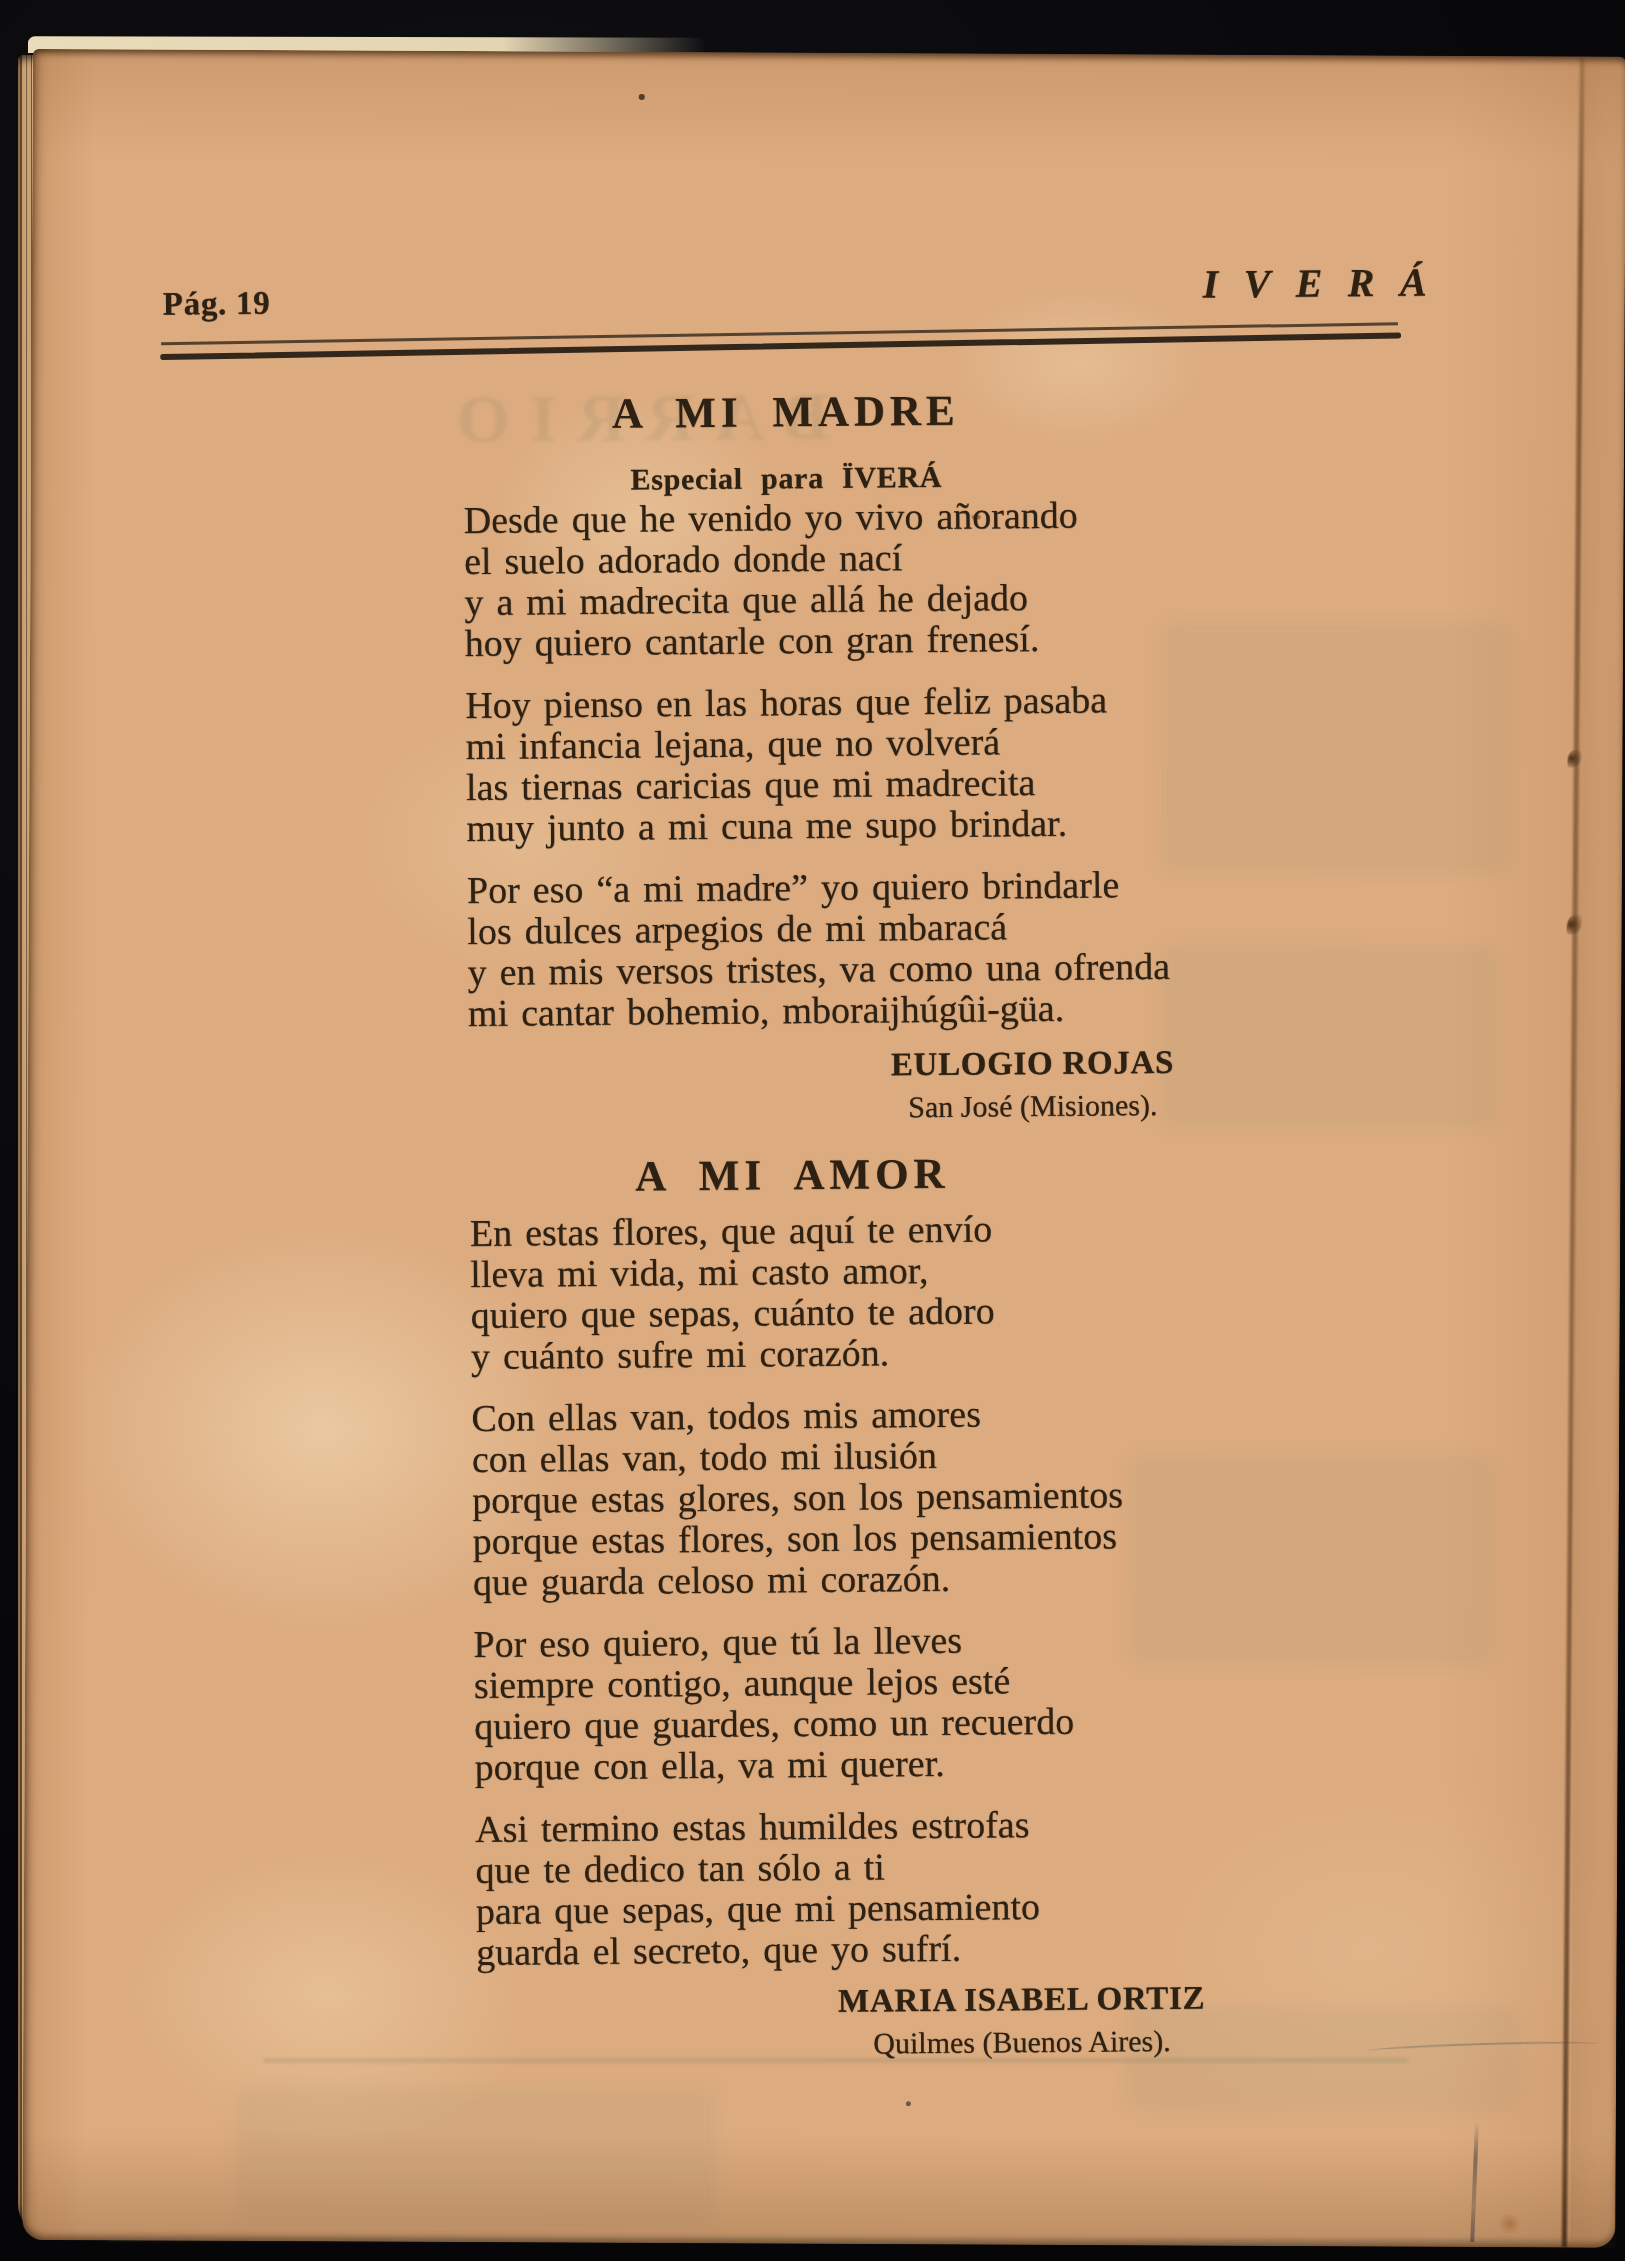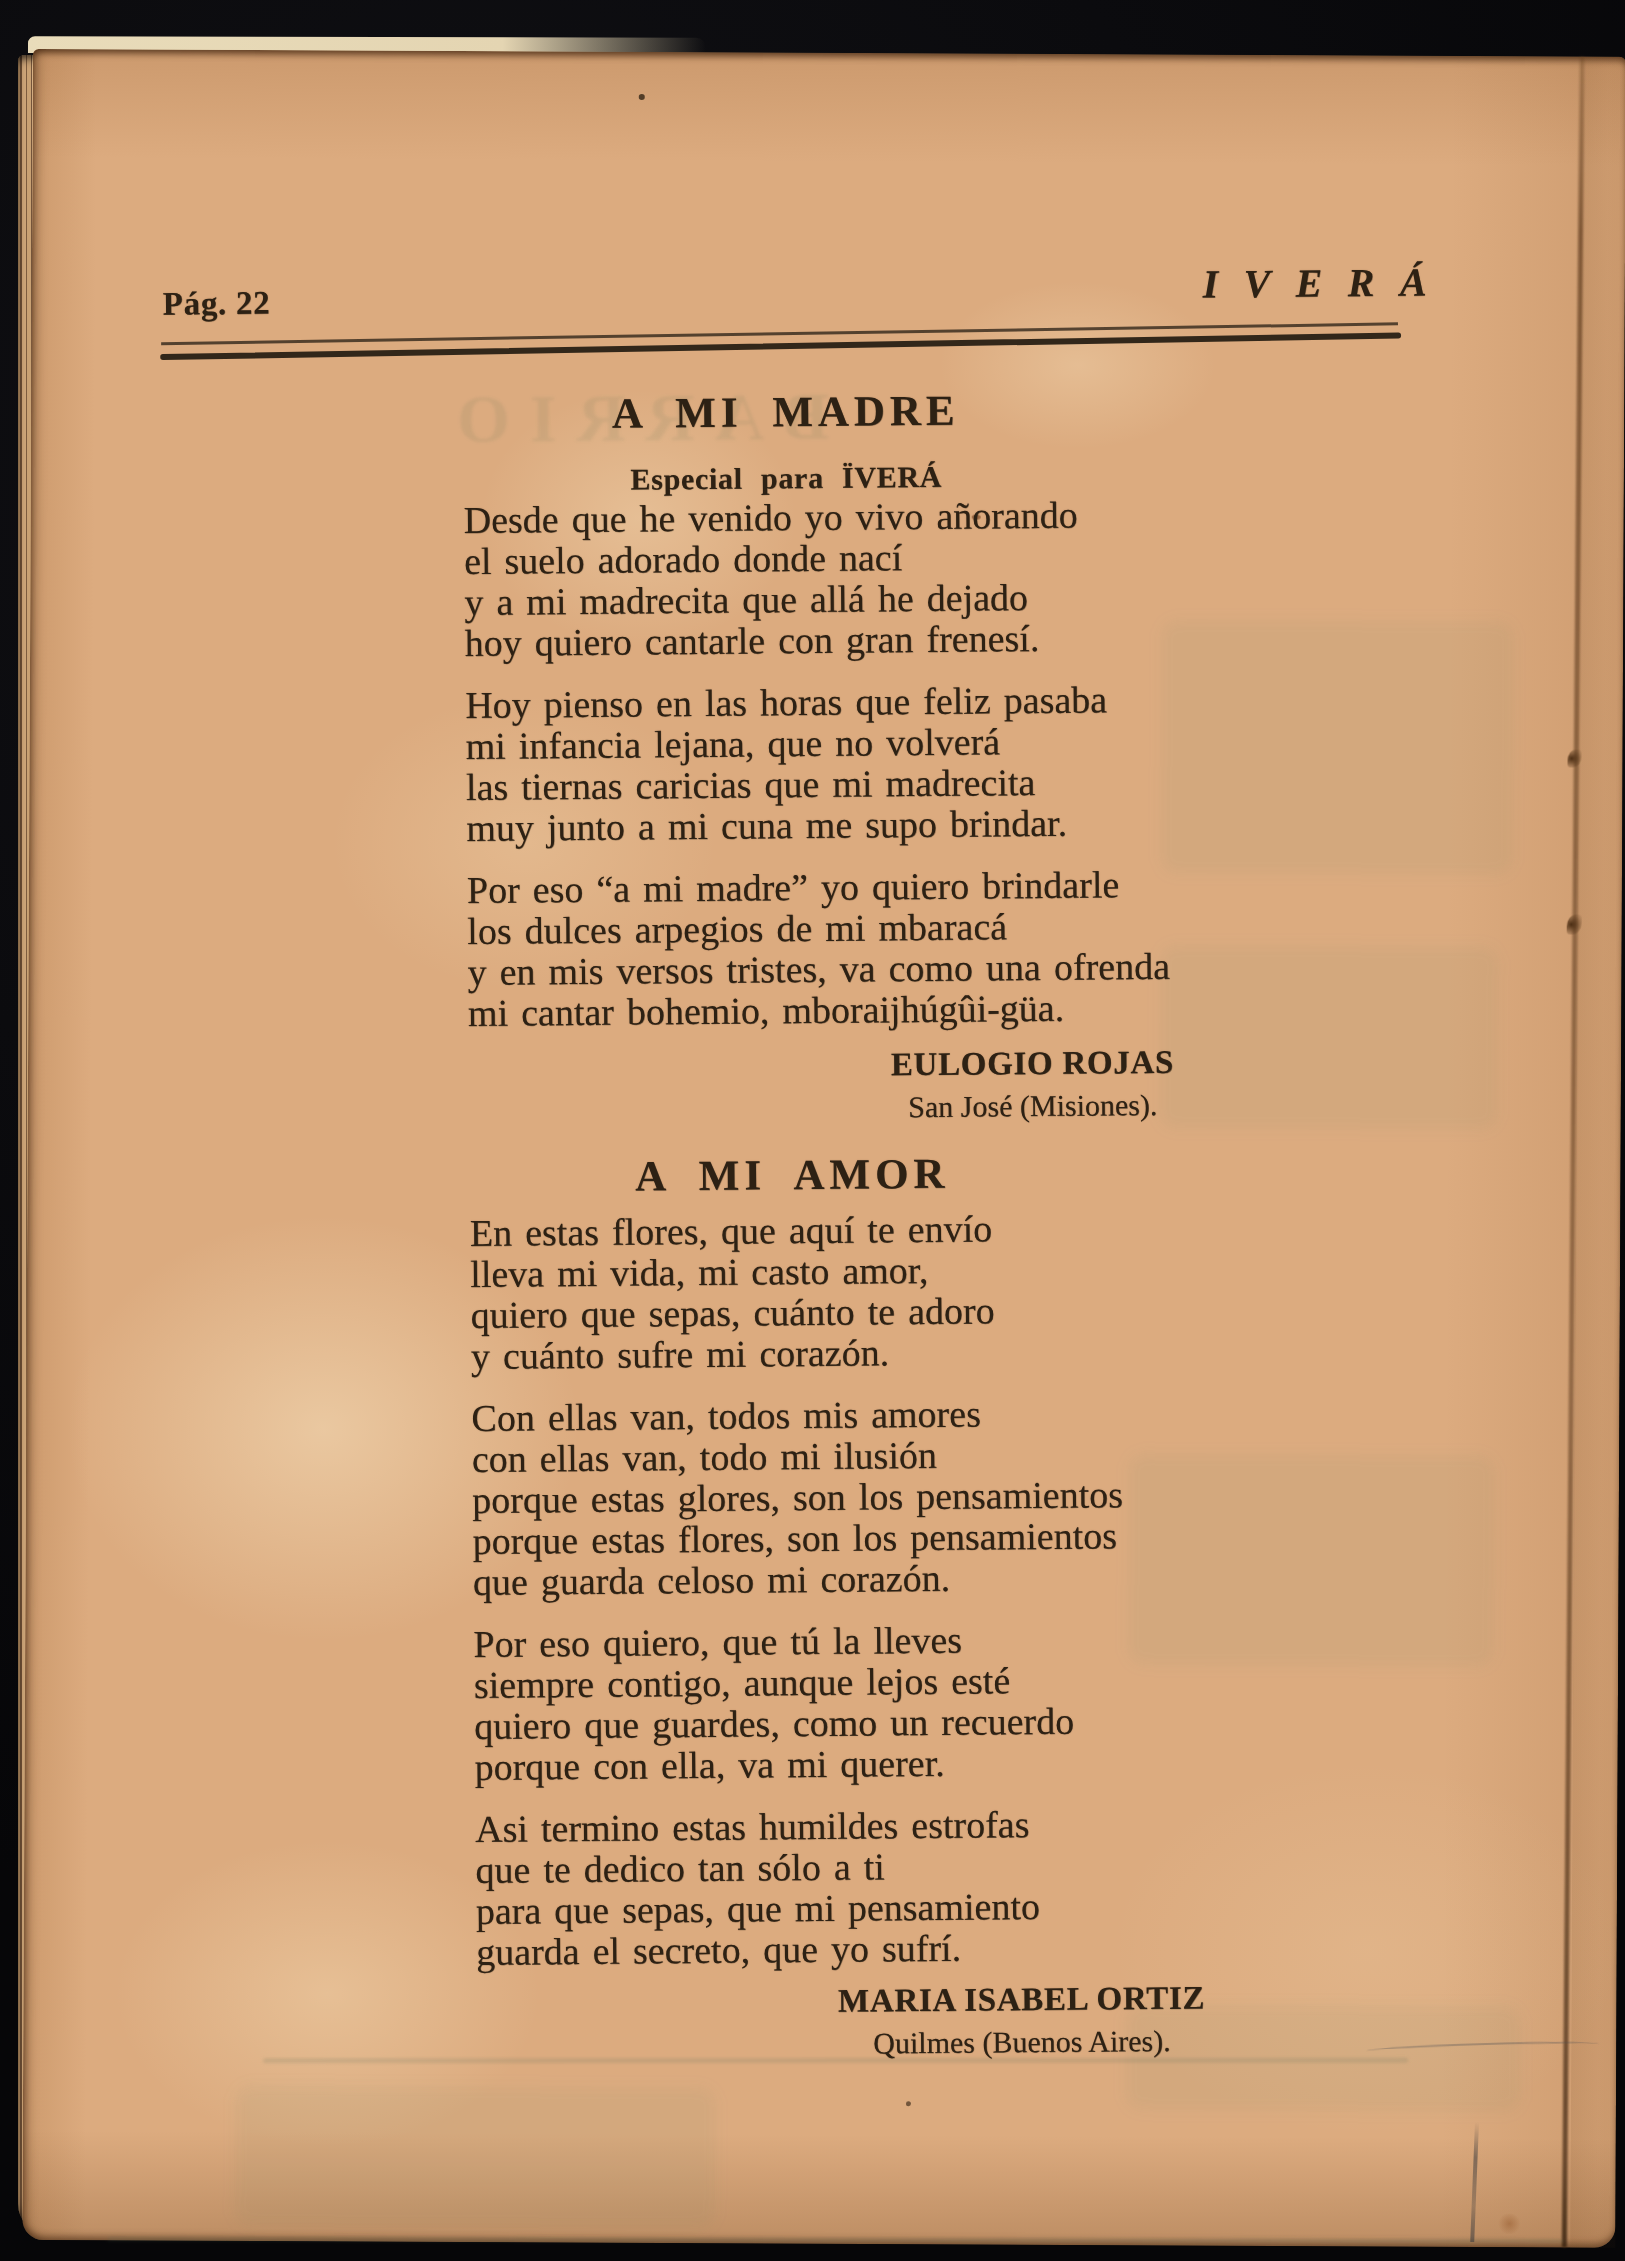--- a/index.html
+++ b/index.html
@@ -134,21 +134,21 @@
     <div class="speck sp1"></div>
     <div class="speck sp2"></div>
     <div class="speck sp3"></div>
     <div class="speck sp4"></div>
     <div class="scratch"></div>
     <div class="scribble"></div>
   </div>
 
   <div class="content">
 
-    <div class="pageno ink">Pág. 22</div>
+    <div class="pageno ink">Pág. 19</div>
     <div class="masthead ink">IVERÁ</div>
     <div class="rule rule-thin"></div>
     <div class="rule rule-thick"></div>
 
     <section class="poem" style="position:absolute;inset:0;">
       <h1 class="title t1 ink">A MI MADRE</h1>
       <h2 class="subtitle ink">Especial para ÏVERÁ</h2>
       <div class="stanzas st1 ink">
           <div class="stanza">
             <p>Desde que he venido yo vivo añorando</p>

